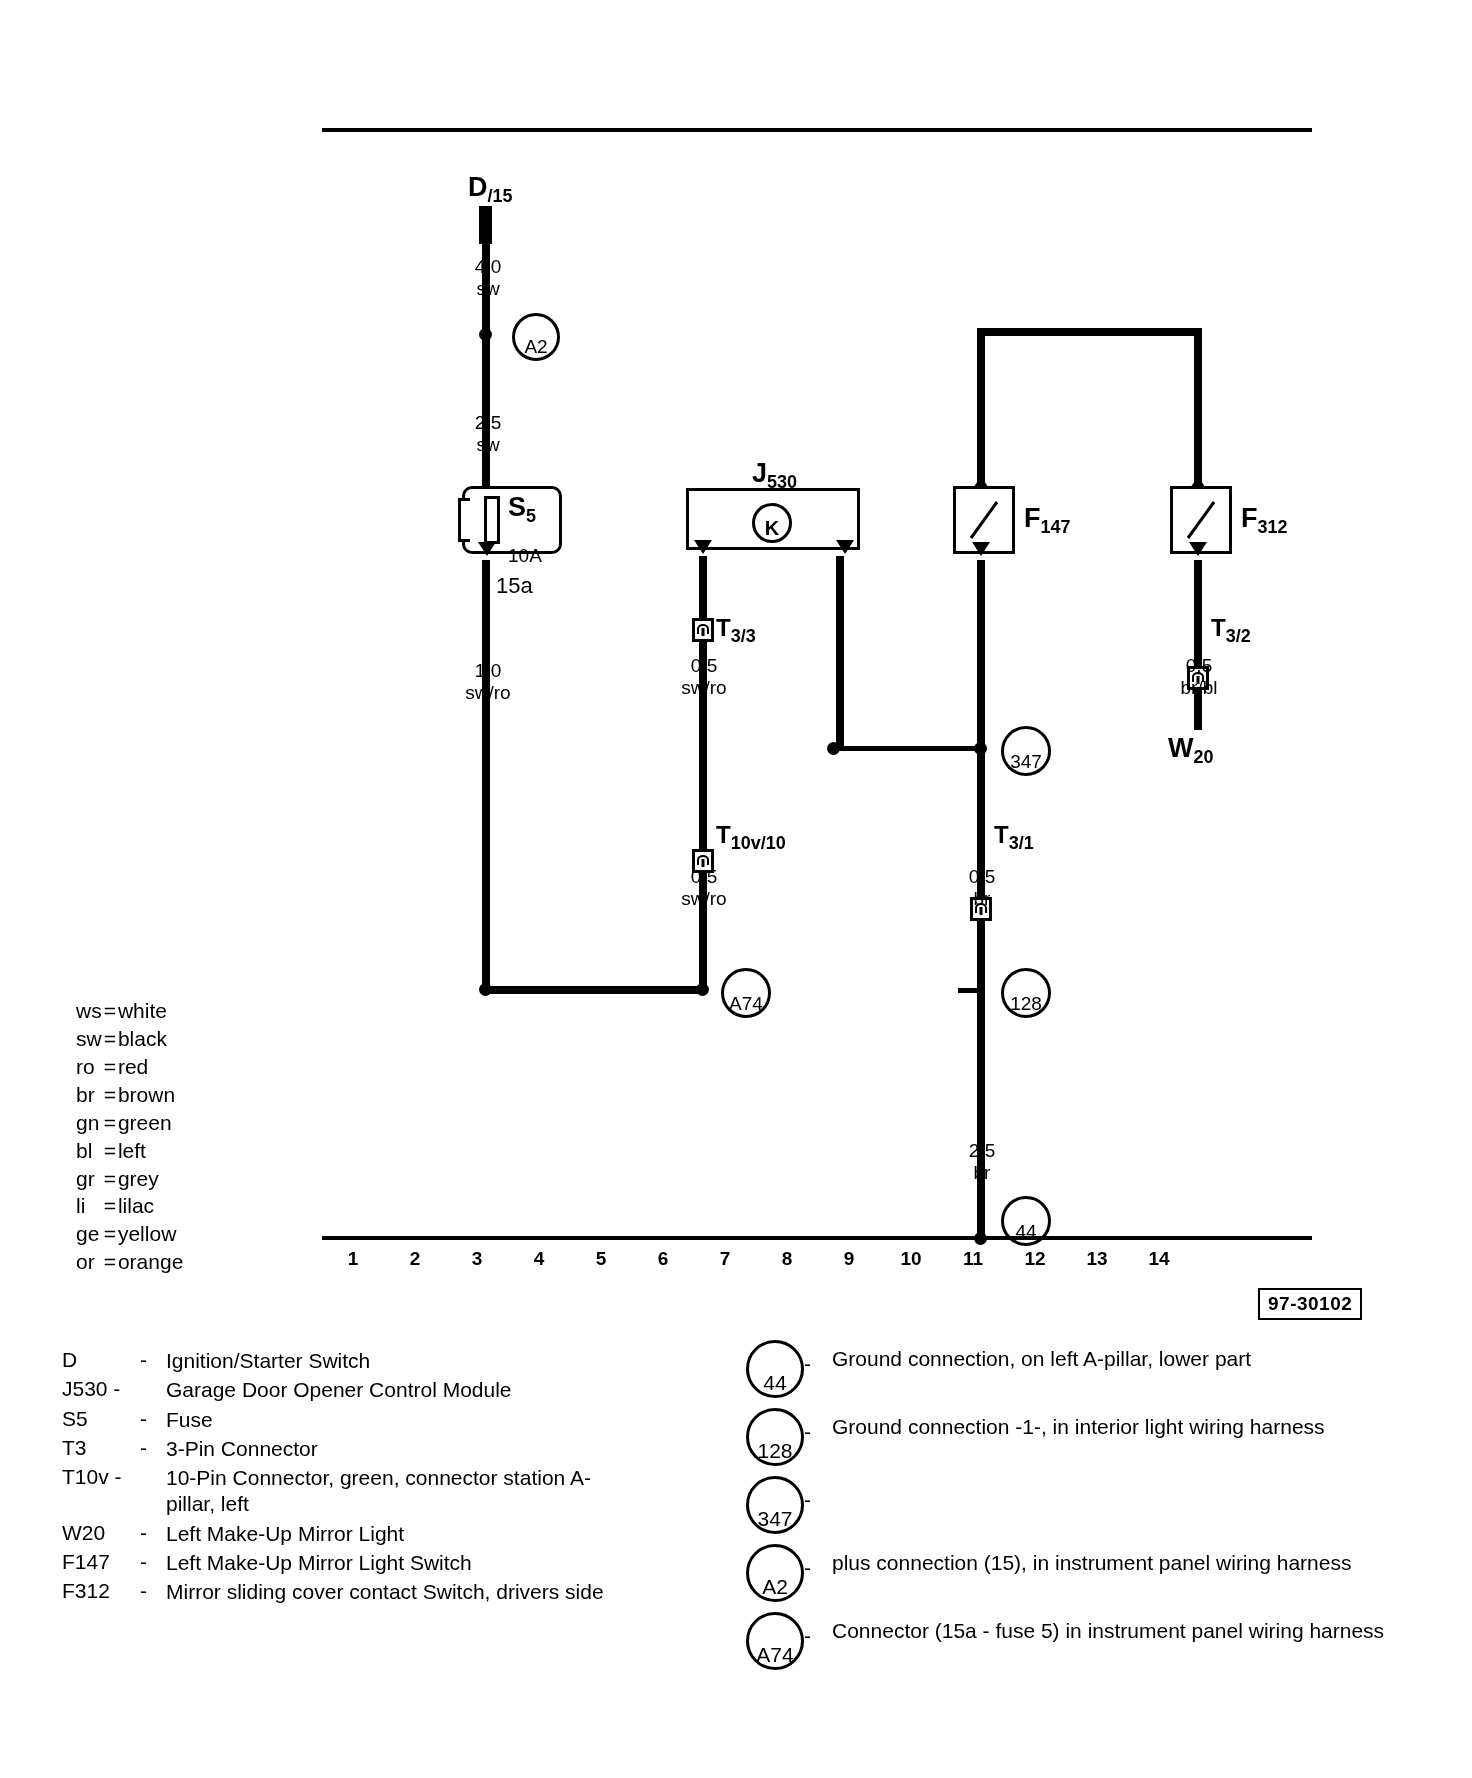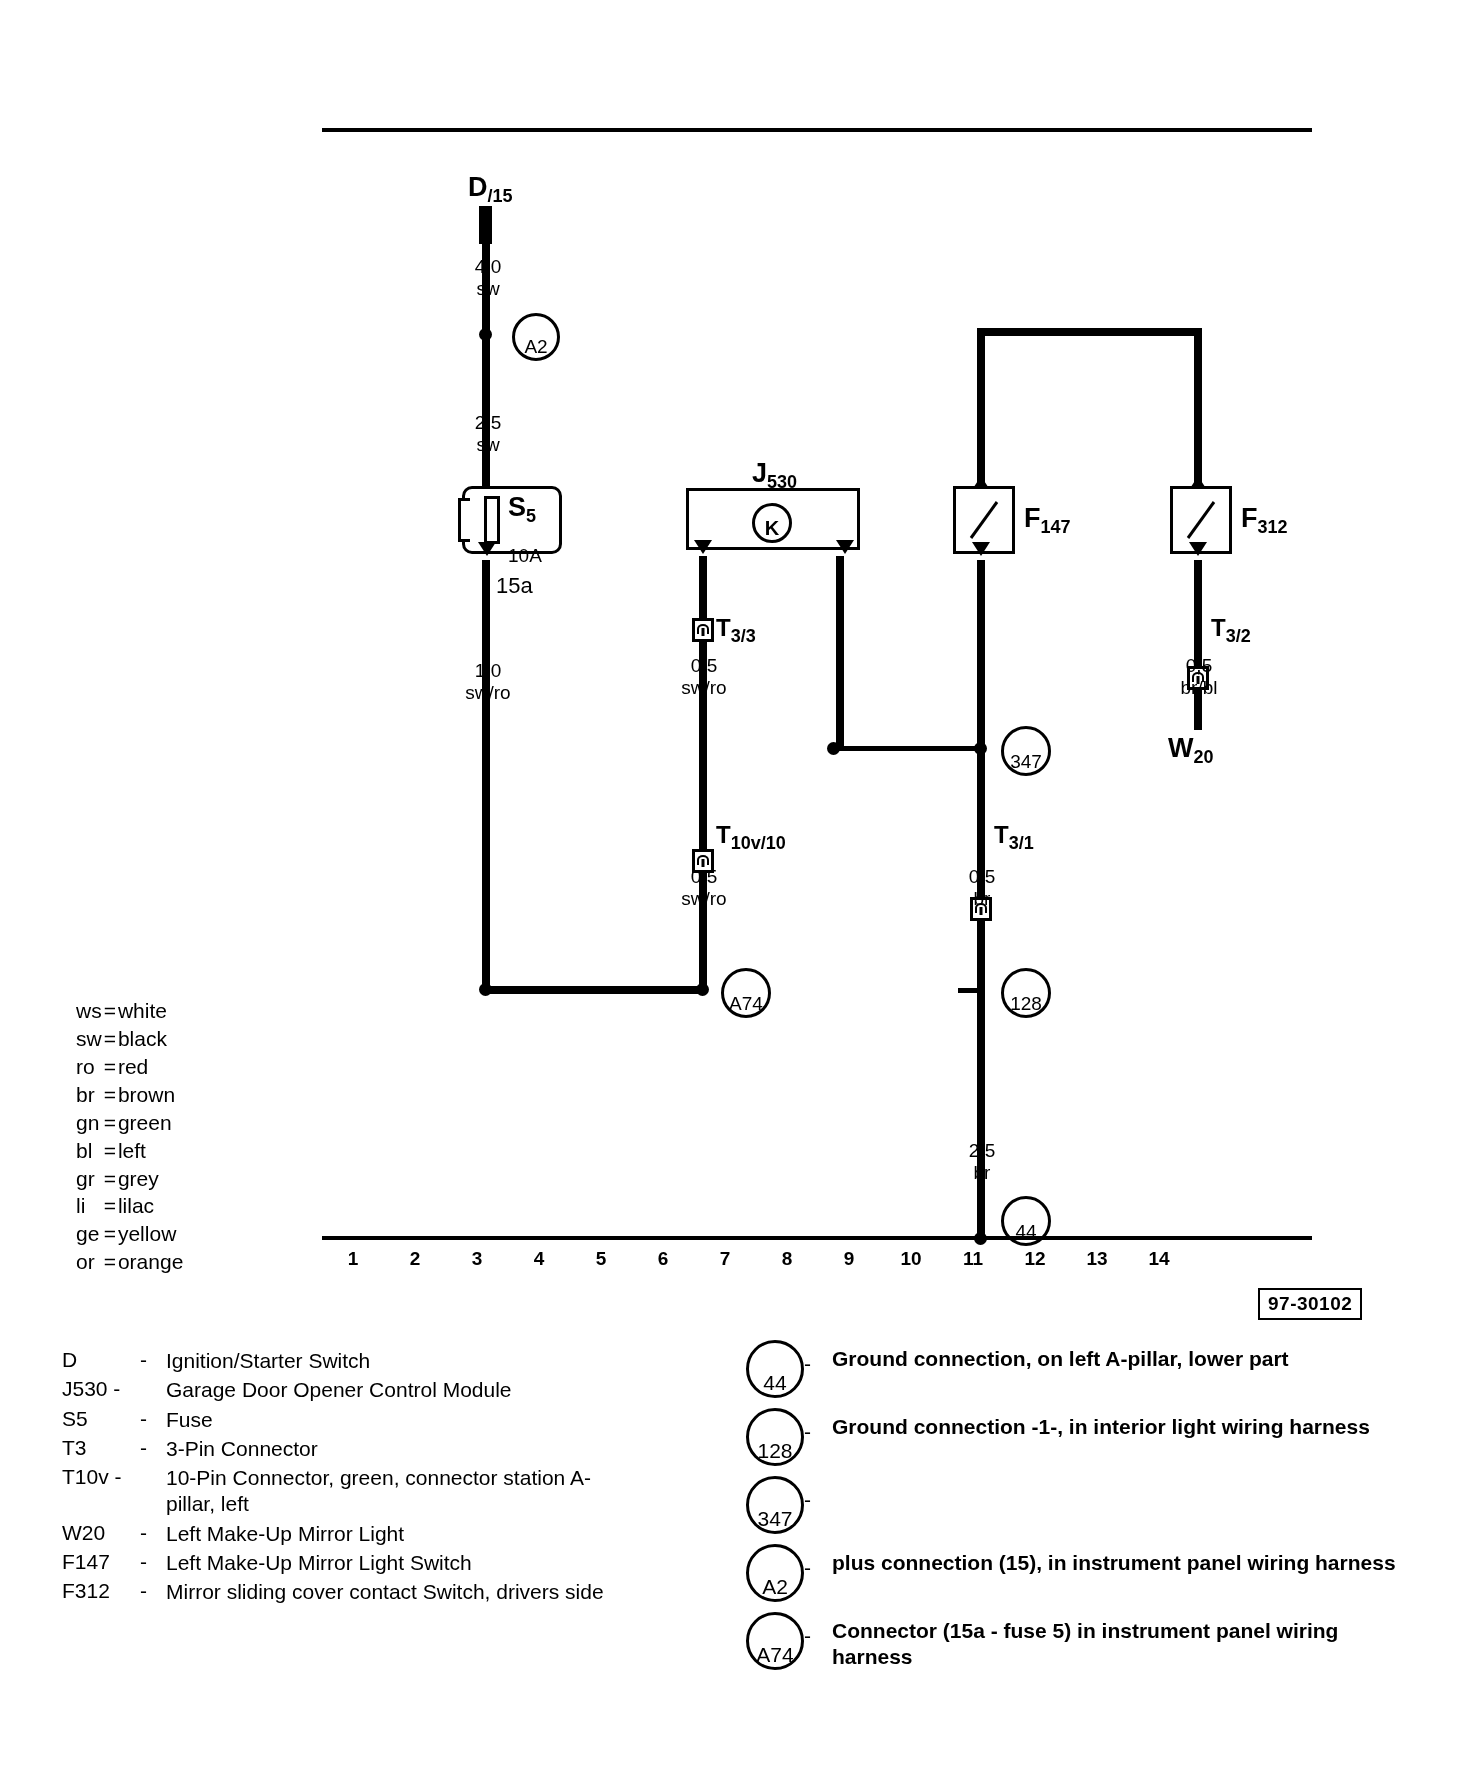--- a/index.html
+++ b/index.html
@@ -69,21 +69,21 @@
   
   .legend { font-size:21px; }
   .legend-row { display:flex; align-items:flex-start; margin-bottom:3px; }
   .legend-code { width:78px; flex:0 0 78px; white-space:nowrap; }
   .legend-dash { width:26px; flex:0 0 26px; }
   .legend-text { flex:1 1 auto; line-height:1.25; }
 
   .legend2-row { display:flex; align-items:flex-start; margin-bottom:10px; }
   .legend2-circ { flex:0 0 58px; }
   .legend2-dash { flex:0 0 28px; padding-top:12px; }
-  .legend2-text { flex:1 1 auto; line-height:1.25; padding-top:6px;font-weight:bold; }
+  .legend2-text { flex:1 1 auto; line-height:1.25; padding-top:6px; }
 
   .circle-ref.big { width:52px; height:52px; font-size:21px; }
 
   .code-box { border:2px solid #000; padding:3px 8px; font-size:19px; font-weight:bold; letter-spacing:0.5px; }
 </style>
 </head>
 <body>
 
 <div class="canvas">
 

